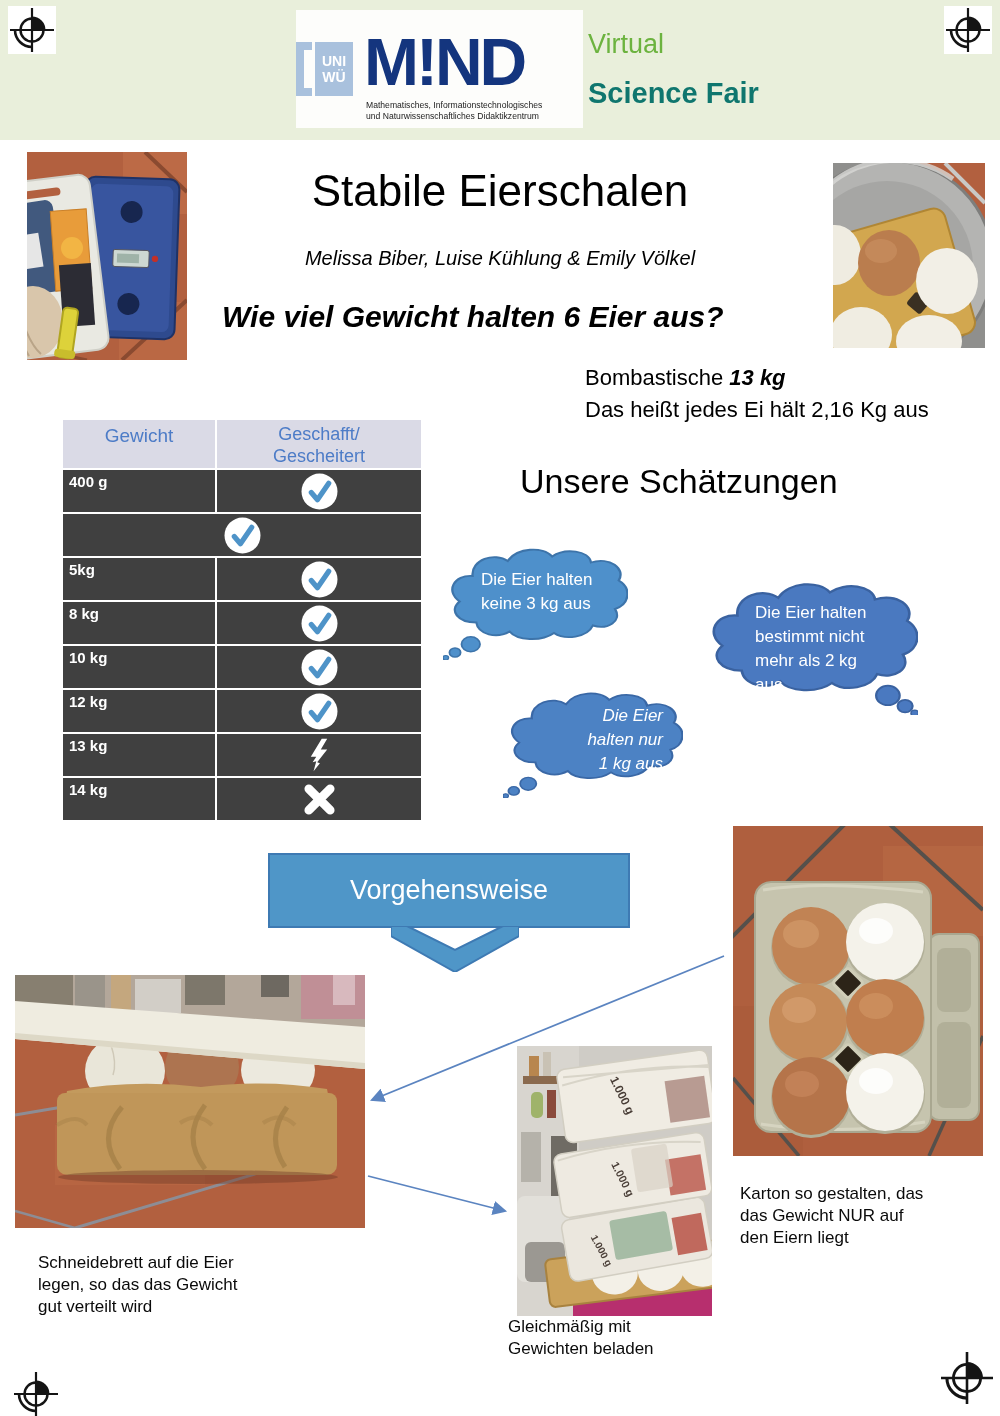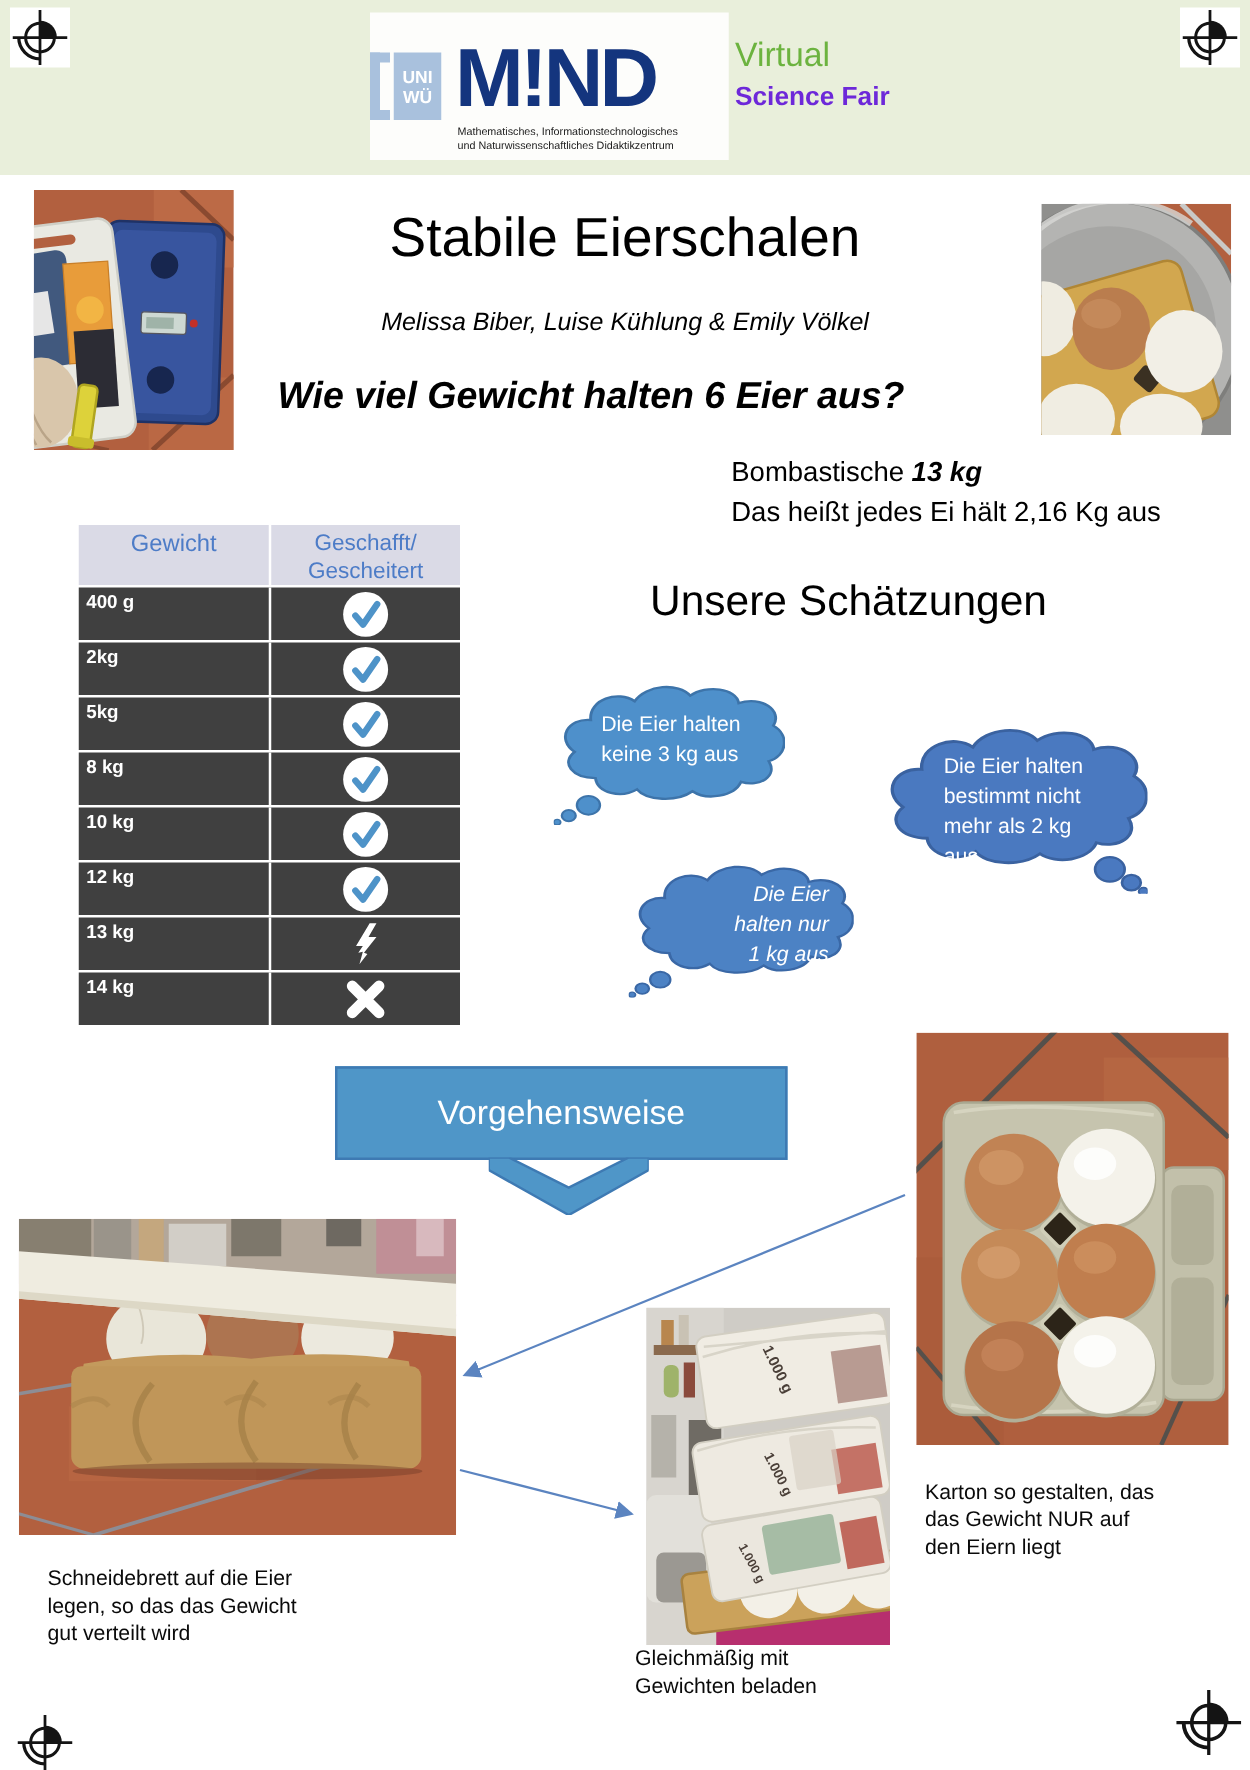--- a/index.html
+++ b/index.html
@@ -10,34 +10,34 @@
   .header{position:absolute;left:0;top:0;width:1000px;height:140px;background:#e9efdb;}
   .logo-box{position:absolute;left:296px;top:10px;width:287px;height:118px;background:#fdfdfb;}
   .uni-mark{position:absolute;left:0;top:32px;display:flex;}
   .uni-bracket{width:16px;height:54px;border:8px solid #a9c1dd;border-right:none;box-sizing:border-box;}
   .uni-square{width:38px;height:54px;background:#a9c1dd;color:#fff;font-weight:bold;font-size:14px;
               line-height:1.15;display:flex;flex-direction:column;justify-content:center;align-items:center;margin-left:3px;}
   .mind-word{position:absolute;left:68px;top:14px;font-size:66px;font-weight:800;letter-spacing:-3px;color:#14357e;}
   .logo-sub{position:absolute;left:70px;bottom:6px;font-size:8.6px;color:#1c1c1c;line-height:1.3;white-space:pre-line;}
   .event{position:absolute;left:588px;top:30px;line-height:1.05;}
   .event-1{color:#6cb33f;font-size:27px;}
-  .event-2{color:#6d28d9;font-size:21px;font-weight:600;margin-top:9px;}
+  .event-2{color:#0f766e;font-size:29px;font-weight:600;margin-top:20px;}
   
   .regbox{position:absolute;background:#fff;}
   .regmark{display:block;}
   
   .title{position:absolute;left:200px;top:166px;width:600px;text-align:center;font-size:44px;color:#000;}
   .authors{position:absolute;left:200px;top:247px;width:600px;text-align:center;font-size:20px;font-style:italic;color:#000;}
   .question{position:absolute;left:222px;top:300px;font-size:30px;font-weight:bold;font-style:italic;color:#000;}
   .result{position:absolute;left:585px;top:362px;font-size:22px;line-height:1.45;color:#000;}
   .result b{font-style:italic;font-weight:800;}
   .estimates-h{position:absolute;left:520px;top:462px;font-size:34px;color:#000;}
   .caption{position:absolute;font-size:17px;line-height:1.3;white-space:pre-line;color:#0a0a0a;}
   
-  .rtable{position:absolute;left:63px;top:420px;width:305px;}
+  .rtable{position:absolute;left:63px;top:420px;width:358px;}
   .thead{display:flex;height:48px;background:#dadae6;color:#4d7cc7;}
   .th1{width:154px;border-right:2px solid #fff;display:flex;align-items:flex-start;justify-content:center;font-size:19px;padding-top:5px;box-sizing:border-box;}
   .th2{flex:1;text-align:center;font-size:18px;line-height:1.2;padding-top:4px;white-space:pre-line;}
   .trow{display:flex;height:42px;background:#404040;margin-top:2px;}
   .tlabel{width:154px;border-right:2px solid #fff;color:#fff;font-weight:bold;font-size:15px;padding:3px 0 0 6px;box-sizing:border-box;}
   .tstatus{flex:1;display:flex;align-items:center;justify-content:center;}
   
   .bubble{position:absolute;}
   .bubble svg{position:absolute;left:0;top:0;width:100%;height:100%;}
   .bubble-text{position:absolute;color:#fff;font-size:17px;line-height:1.42;white-space:pre-line;}
@@ -180,21 +180,20 @@
         <div class="trow">
           <div class="tlabel">400 g</div>
           <div class="tstatus">
             <svg class="row-icon" viewBox="0 0 36 36" width="37" height="37">
               <circle cx="18" cy="18" r="17.5" fill="#fff"></circle>
               <path d="M10 19 L16 26 L27 10" fill="none" stroke="#4e93c8" stroke-width="5" stroke-linecap="round" stroke-linejoin="round"></path>
             </svg>
           </div>
         </div>
         <div class="trow">
-          <div class="tlabel">2kg</div>
           <div class="tstatus">
             <svg class="row-icon" viewBox="0 0 36 36" width="37" height="37">
               <circle cx="18" cy="18" r="17.5" fill="#fff"></circle>
               <path d="M10 19 L16 26 L27 10" fill="none" stroke="#4e93c8" stroke-width="5" stroke-linecap="round" stroke-linejoin="round"></path>
             </svg>
           </div>
         </div>
         <div class="trow">
           <div class="tlabel">5kg</div>
           <div class="tstatus">

